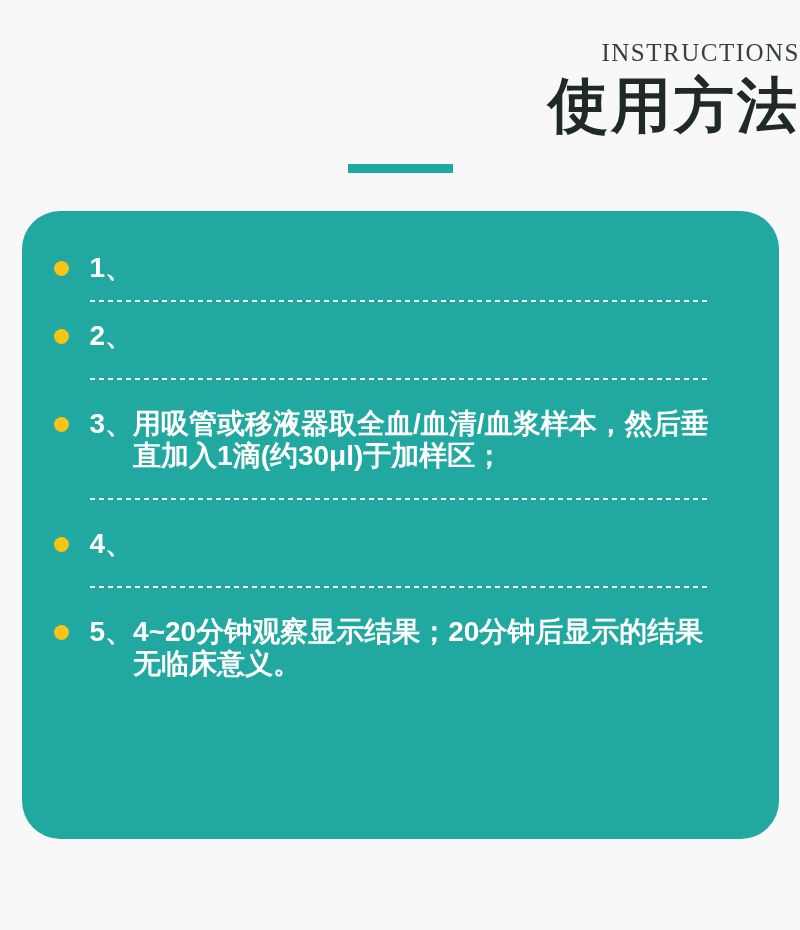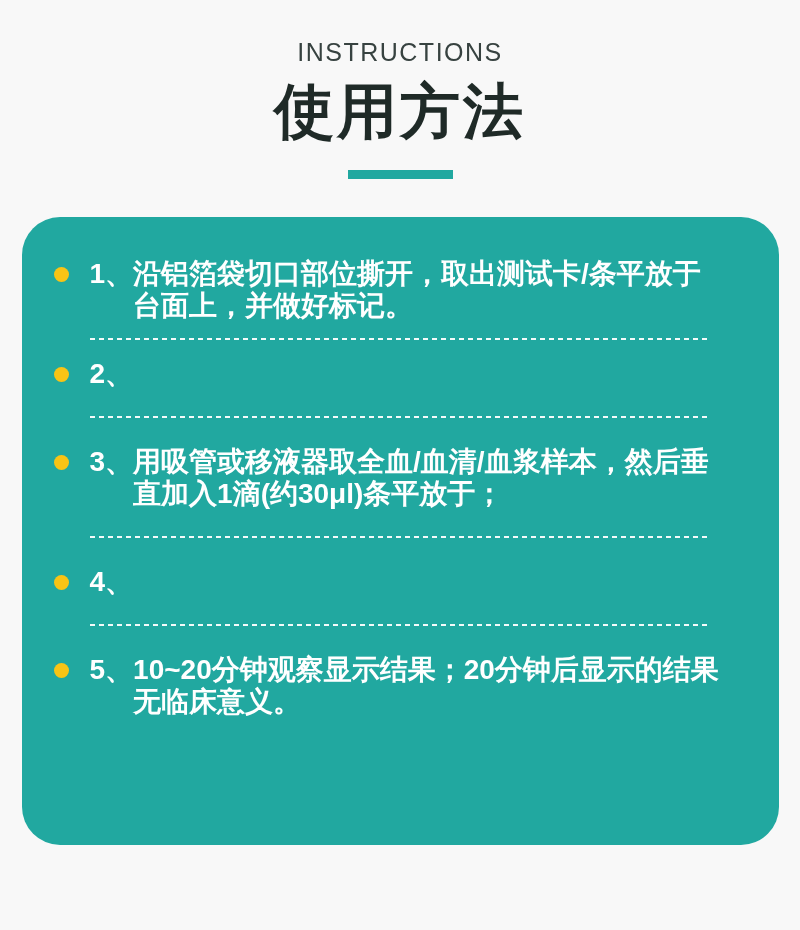--- a/index.html
+++ b/index.html
@@ -7,32 +7,33 @@
     padding: 0;
   }
   body {
     width: 800px;
     height: 930px;
     background: var(--page-bg, #f8f8f8);
     font-family: "Liberation Sans", "DejaVu Sans", sans-serif;
     overflow: hidden;
   }
   .header {
-    text-align: center;
+    text-align: right;
+    font-family: Liberation Serif, serif;
   }
   .eyebrow {
     margin-top: 40px;
     font-size: 25px;
     line-height: 25px;
     font-weight: 400;
     letter-spacing: 1.5px;
     color: #374240;
   }
   .title {
-    margin-top: 14px;
+    margin-top: 8px;
     font-size: 60px;
     line-height: 66px;
     font-weight: 900;
     letter-spacing: 3px;
     color: var(--title-color, #1f2a27);
   }
   .accent-bar {
     width: 105px;
     height: 9px;
     margin: 25px auto 0;
@@ -91,49 +92,47 @@
   <div class="eyebrow">INSTRUCTIONS</div>
   <div class="title">使用方法</div>
   <div class="accent-bar"></div>
 </div>
 
 <div class="card">
 
   <div class="item">
     <span class="bullet"></span>
     <span class="item-num">1、</span>
-    <span class="item-text">沿铝箔袋切口部位撕开，取出测试卡/条平放于
-台面上，并做好标记。</span>
   </div>
 
   <div class="dash dash--first"></div>
 
   <div class="item">
     <span class="bullet"></span>
     <span class="item-num">2、</span>
   </div>
 
   <div class="dash"></div>
 
   <div class="item">
     <span class="bullet"></span>
     <span class="item-num">3、</span>
     <span class="item-text">用吸管或移液器取全血/血清/血浆样本，然后垂
-直加入1滴(约30μl)条平放于；</span>
+直加入1滴(约30μl)于加样区；</span>
   </div>
 
   <div class="dash"></div>
 
   <div class="item">
     <span class="bullet"></span>
     <span class="item-num">4、</span>
   </div>
 
   <div class="dash"></div>
 
   <div class="item">
     <span class="bullet"></span>
     <span class="item-num">5、</span>
-    <span class="item-text">10~20分钟观察显示结果；20分钟后显示的结果
+    <span class="item-text">4~20分钟观察显示结果；20分钟后显示的结果
 无临床意义。</span>
   </div>
 
 </div>
 
 </body></html>

